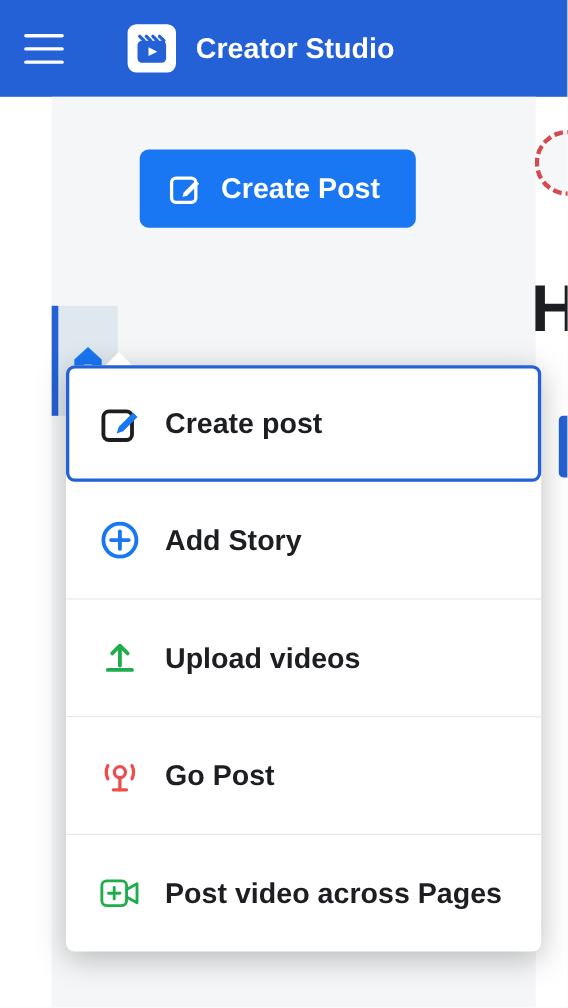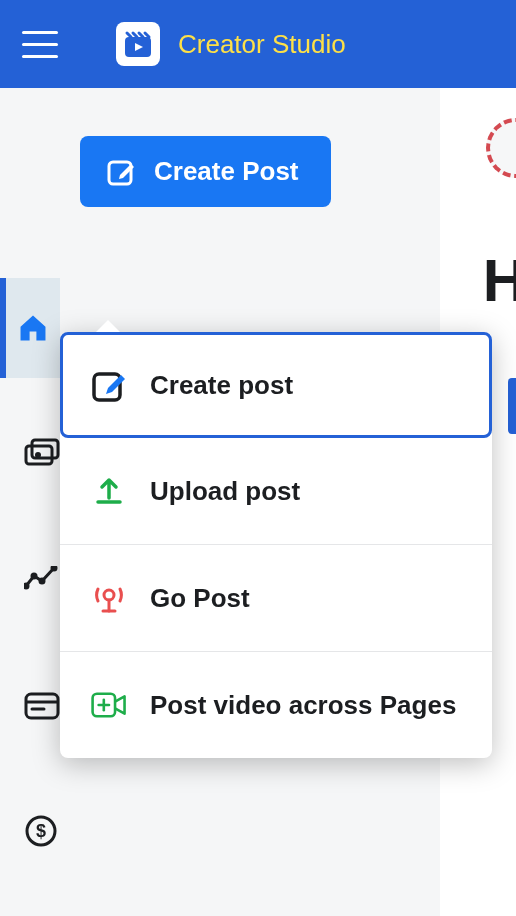--- a/index.html
+++ b/index.html
@@ -44,28 +44,29 @@
       height: 44px;
       background: #fff;
       border-radius: 8px;
       position: relative;
       display: flex;
       align-items: center;
       justify-content: center;
     }
     .logo-icon svg { display: block; }
     .logo-text {
-      color: #fde047;
+      color: #ffffff;
       font-size: 26px;
-      font-weight: 400;
+      font-weight: 700;
     }
     .main-area {
       display: flex;
       height: calc(100% - 88px);
       position: relative;
+      padding-left: 47px;
     }
     .sidebar-bg {
       width: 440px;
       background: #f5f6f7;
       height: 100%;
       position: relative;
     }
     .create-btn {
       position: absolute;
       left: 80px;
@@ -268,29 +269,39 @@
     <div class="dropdown-item highlighted">
       <div class="dd-icon">
         <svg width="38" height="38" viewBox="0 0 38 38">
           <rect x="4" y="8" width="26" height="26" rx="5" fill="none" stroke="#1c1e21" stroke-width="3.5"></rect>
           <path d="M18 22 L31 9 L35 13 L22 26 L16 28 Z" fill="#1977f3"></path>
         </svg>
       </div>
       <span class="dropdown-label">Create post</span>
     </div>
 
+    <div class="dropdown-item">
+      <div class="dd-icon">
+        <svg width="38" height="38" viewBox="0 0 38 38">
+          <circle cx="19" cy="19" r="15" fill="none" stroke="#1977f3" stroke-width="3.5"></circle>
+          <line x1="19" y1="11" x2="19" y2="27" stroke="#1977f3" stroke-width="3.5" stroke-linecap="round"></line>
+          <line x1="11" y1="19" x2="27" y2="19" stroke="#1977f3" stroke-width="3.5" stroke-linecap="round"></line>
+        </svg>
+      </div>
+      <span class="dropdown-label">Add Story</span>
+    </div>
 
     <div class="dropdown-item">
       <div class="dd-icon">
         <svg width="38" height="38" viewBox="0 0 38 38">
           <path d="M19 26 L19 8 M19 8 L12 15 M19 8 L26 15" fill="none" stroke="#1ead4a" stroke-width="3.5" stroke-linecap="round" stroke-linejoin="round"></path>
           <path d="M8 30 L30 30" stroke="#1ead4a" stroke-width="3.5" stroke-linecap="round"></path>
         </svg>
       </div>
-      <span class="dropdown-label">Upload post</span>
+      <span class="dropdown-label">Upload videos</span>
     </div>
 
 
     <div class="dropdown-item">
       <div class="dd-icon">
         <svg width="38" height="38" viewBox="0 0 38 38">
           <circle cx="19" cy="16" r="5" fill="none" stroke="#e94f4f" stroke-width="3"></circle>
           <path d="M8 10 A14 14 0 0 0 8 22" fill="none" stroke="#e94f4f" stroke-width="3" stroke-linecap="round"></path>
           <path d="M30 10 A14 14 0 0 1 30 22" fill="none" stroke="#e94f4f" stroke-width="3" stroke-linecap="round"></path>
           <line x1="19" y1="21" x2="19" y2="32" stroke="#e94f4f" stroke-width="3" stroke-linecap="round"></line>

